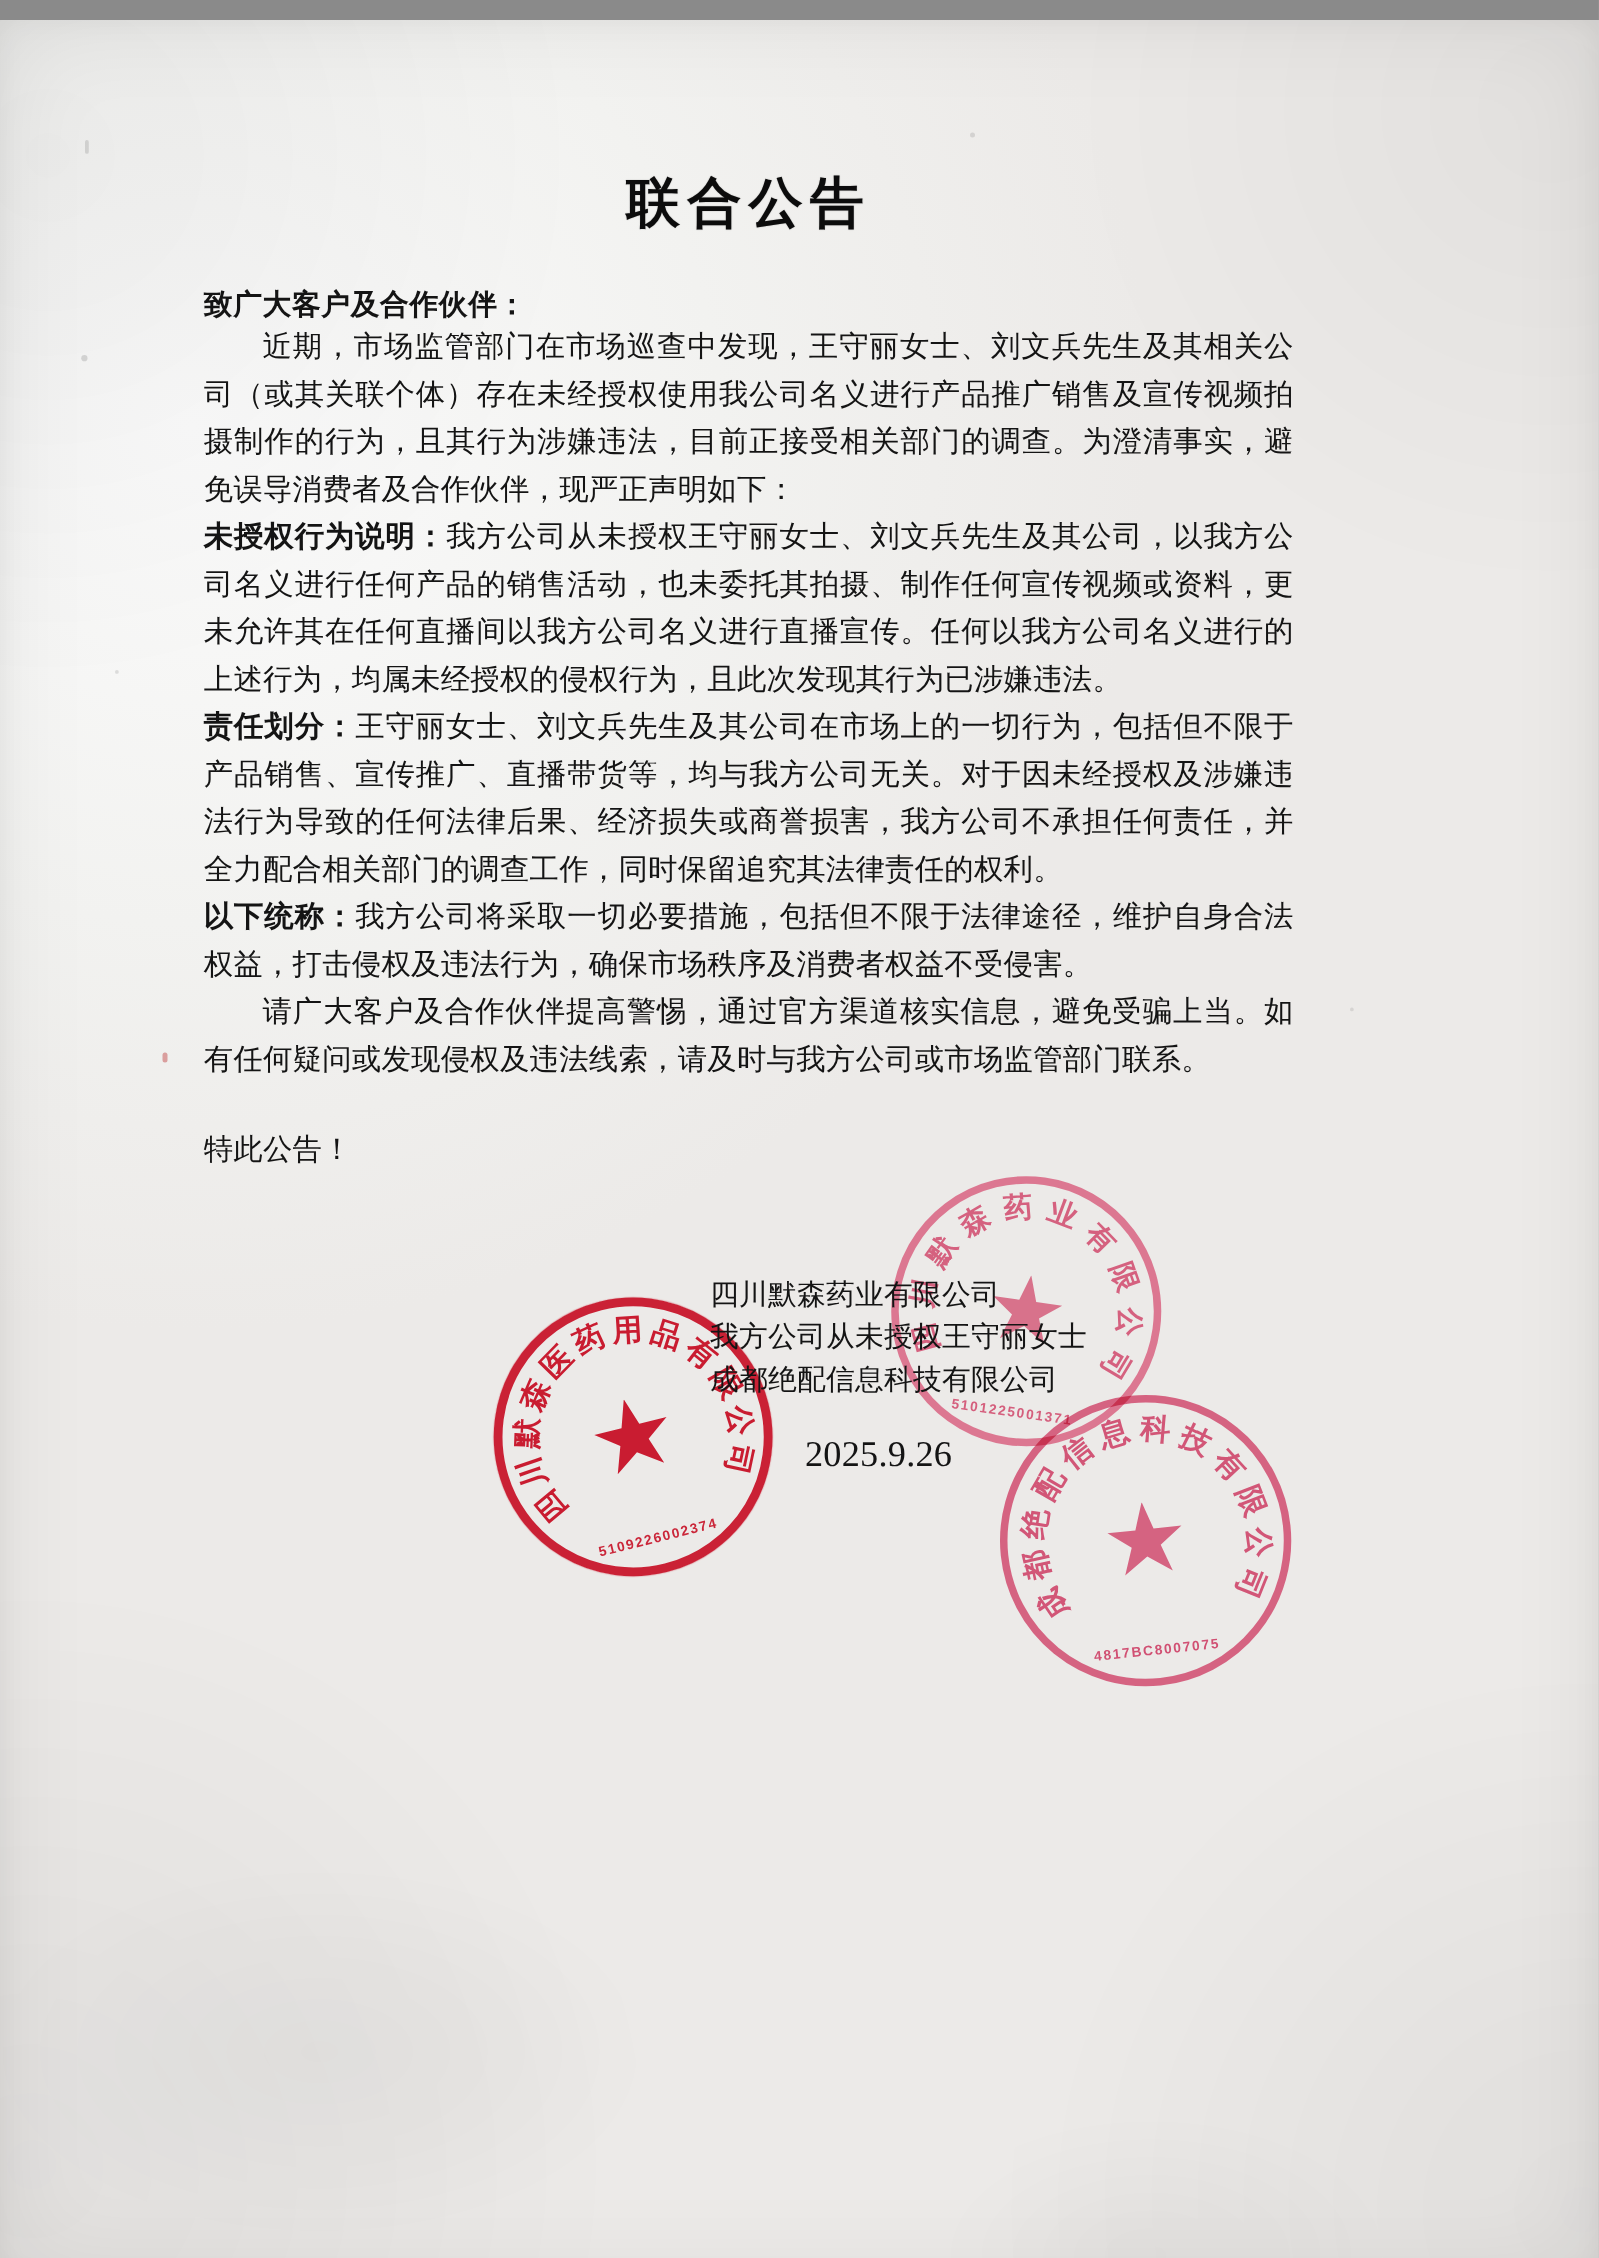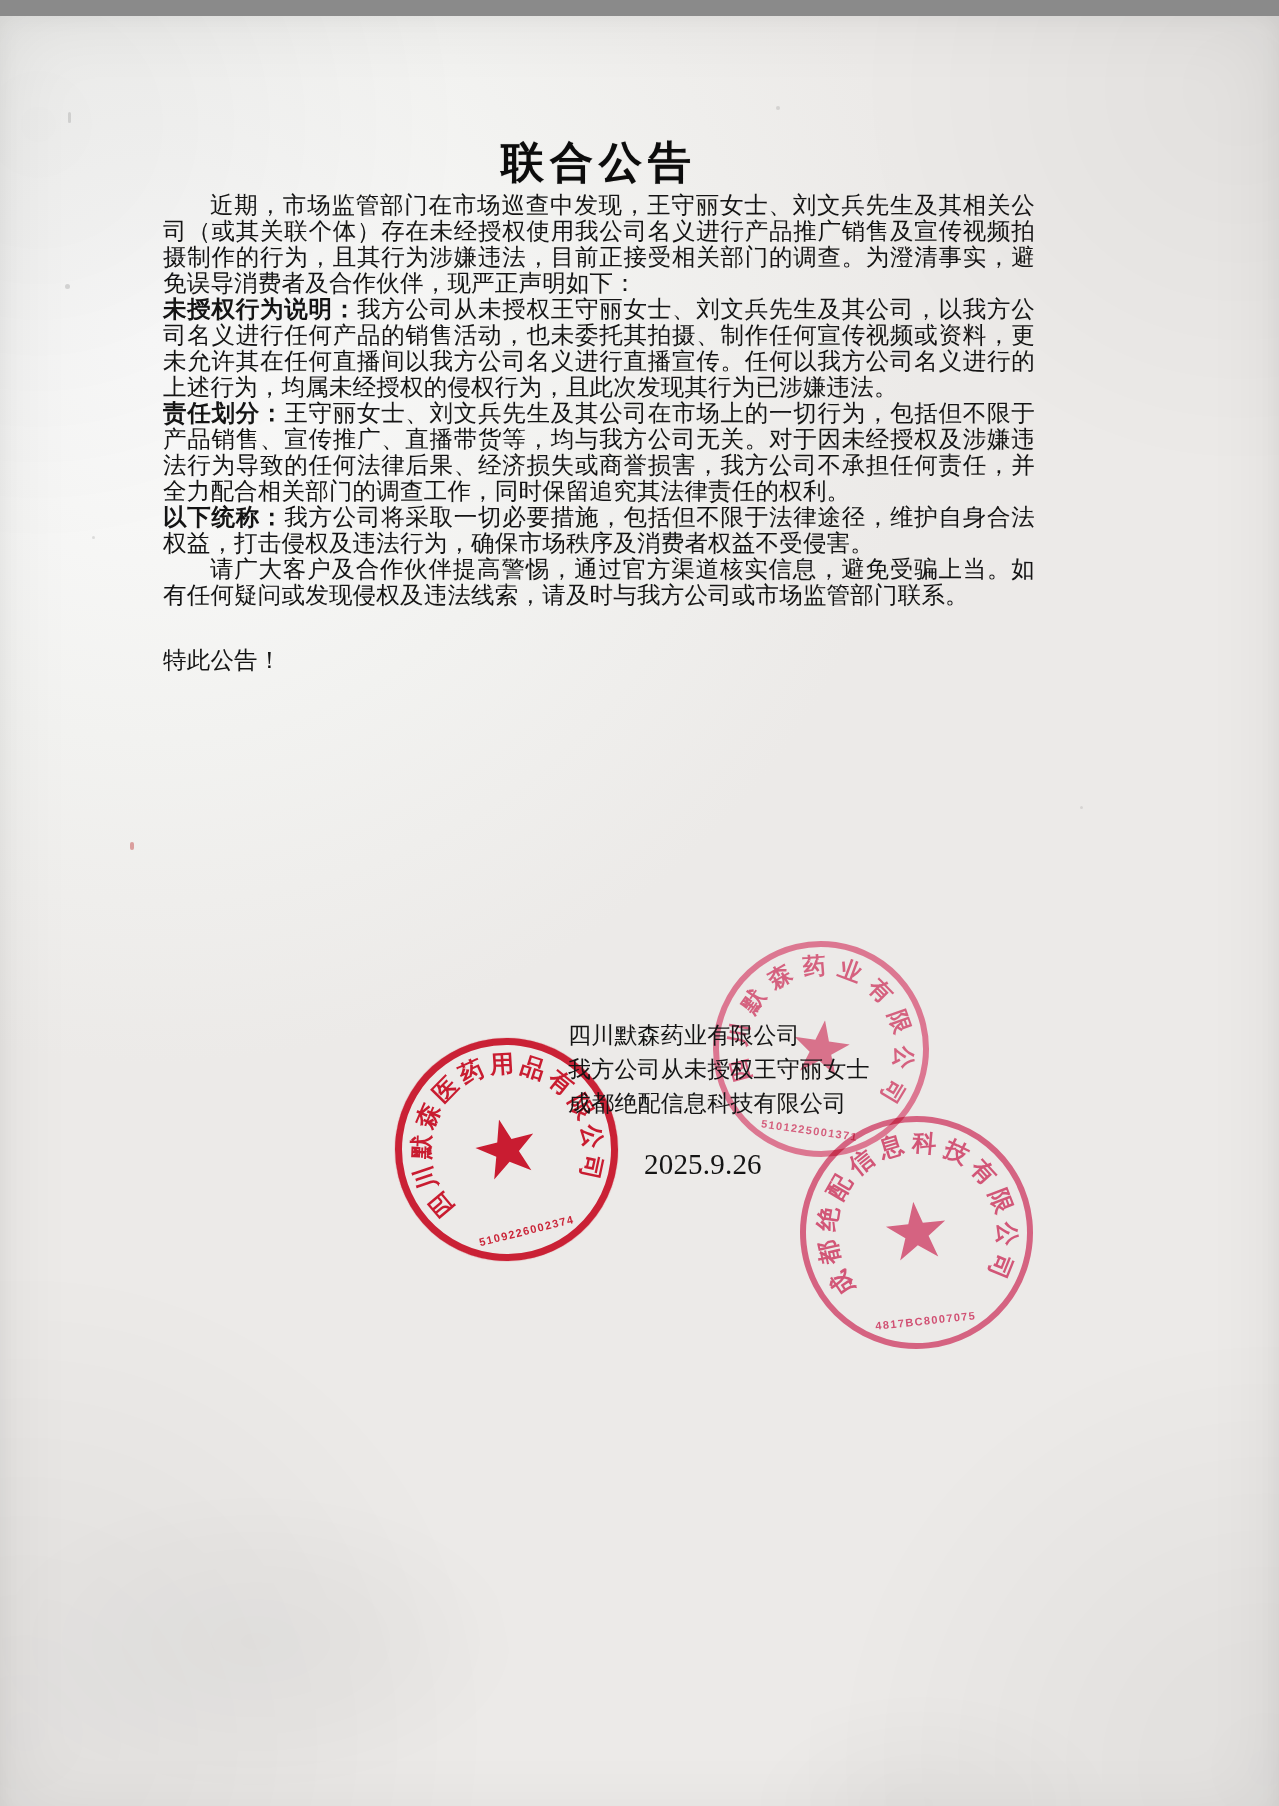--- a/index.html
+++ b/index.html
@@ -67,21 +67,21 @@
 
   .salutation {
     margin-top: 36px;
     font-size: 23px;
     font-weight: bold;
     letter-spacing: 0.5px;
   }
 
   p.body-par {
     font-size: 23.5px;
-    line-height: 26px;
+    line-height: 38px;
     margin: 0;
     text-align: justify;
     text-justify: inter-ideograph;
     letter-spacing: 0.2px;
   }
   .indent { text-indent: 2em; }
   .gap-top-lg { margin-top: 26px; }
   .gap-top-sm { margin-top: 2px; }
 
   .lead {
@@ -216,20 +216,21 @@
   <div class="speck" style="left:65px;  top:268px; width:5px;  height:5px;  opacity:.5;"></div>
   <div class="speck" style="left:92px;  top:520px; width:3px;  height:3px;  opacity:.4;"></div>
   <div class="speck" style="left:130px; top:826px; width:4px;  height:8px;  border-radius:2px; background:rgba(190,60,60,.45);"></div>
   <div class="speck" style="left:776px; top:90px;  width:4px;  height:4px;  opacity:.4;"></div>
   <div class="speck" style="left:1080px;top:790px; width:3px;  height:3px;  opacity:.35;"></div>
 
   <div class="content">
 
     <h1 class="doc-title">联合公告</h1>
 
+    <div class="salutation">致广大客户及合作伙伴：</div>
 
     <p class="body-par indent gap-top-lg">近期，市场监管部门在市场巡查中发现，王守丽女士、刘文兵先生及其相关公司（或其关联个体）存在未经授权使用我公司名义进行产品推广销售及宣传视频拍摄制作的行为，且其行为涉嫌违法，目前正接受相关部门的调查。为澄清事实，避免误导消费者及合作伙伴，现严正声明如下：</p>
 
 
     <p class="body-par gap-top-sm"><span class="lead">未授权行为说明：</span><span>我方公司从未授权王守丽女士、刘文兵先生及其公司，以我方公司名义进行任何产品的销售活动，也未委托其拍摄、制作任何宣传视频或资料，更未允许其在任何直播间以我方公司名义进行直播宣传。任何以我方公司名义进行的上述行为，均属未经授权的侵权行为，且此次发现其行为已涉嫌违法。</span></p>
 
     <p class="body-par gap-top-sm"><span class="lead">责任划分：</span><span>王守丽女士、刘文兵先生及其公司在市场上的一切行为，包括但不限于产品销售、宣传推广、直播带货等，均与我方公司无关。对于因未经授权及涉嫌违法行为导致的任何法律后果、经济损失或商誉损害，我方公司不承担任何责任，并全力配合相关部门的调查工作，同时保留追究其法律责任的权利。</span></p>
 
     <p class="body-par gap-top-sm"><span class="lead">以下统称：</span><span>我方公司将采取一切必要措施，包括但不限于法律途径，维护自身合法权益，打击侵权及违法行为，确保市场秩序及消费者权益不受侵害。</span></p>
 

